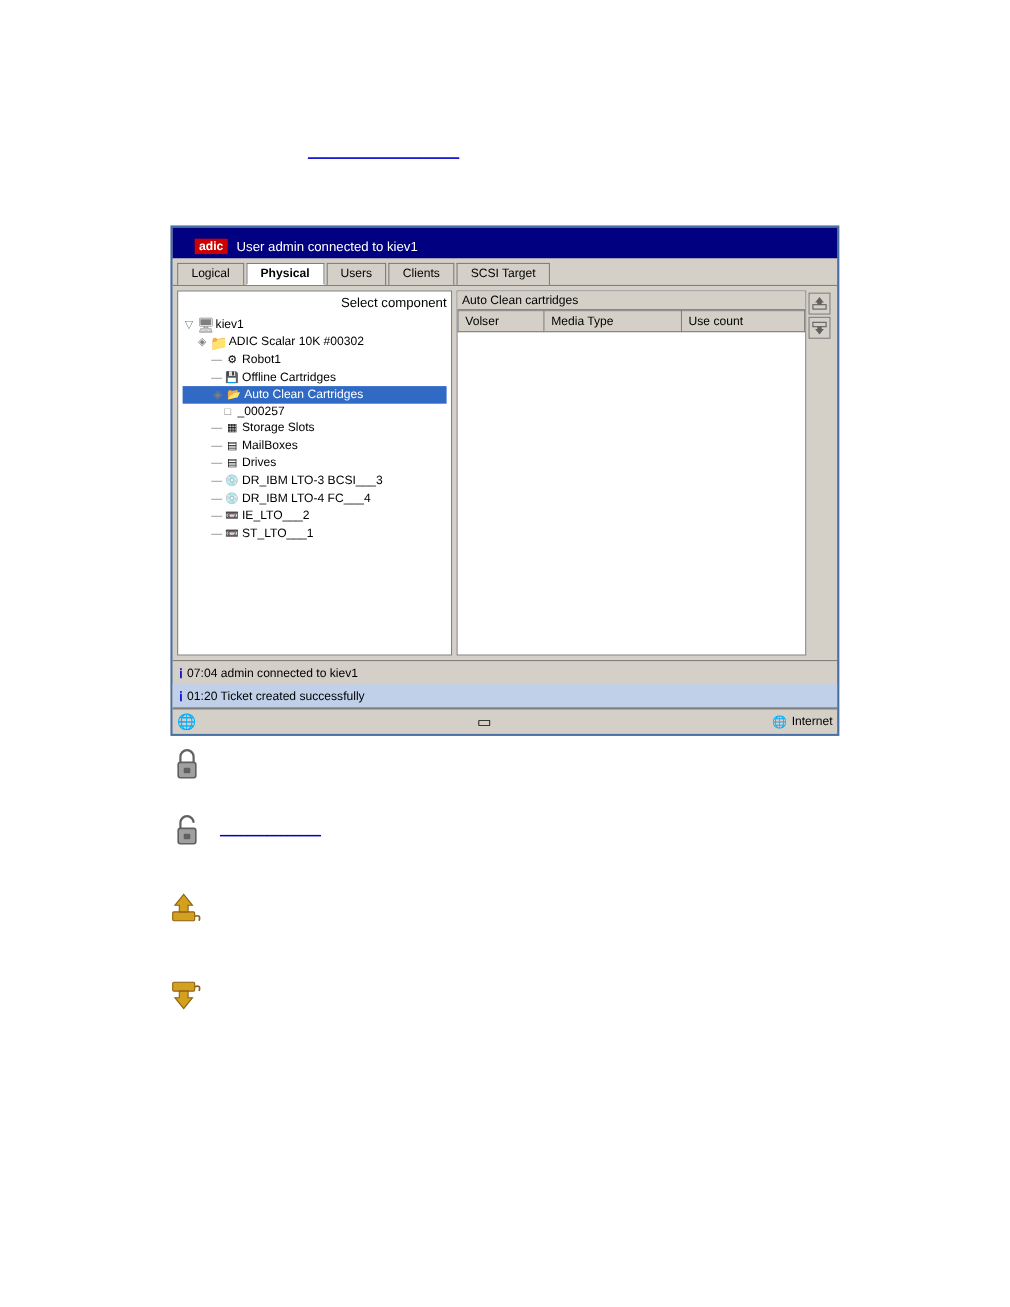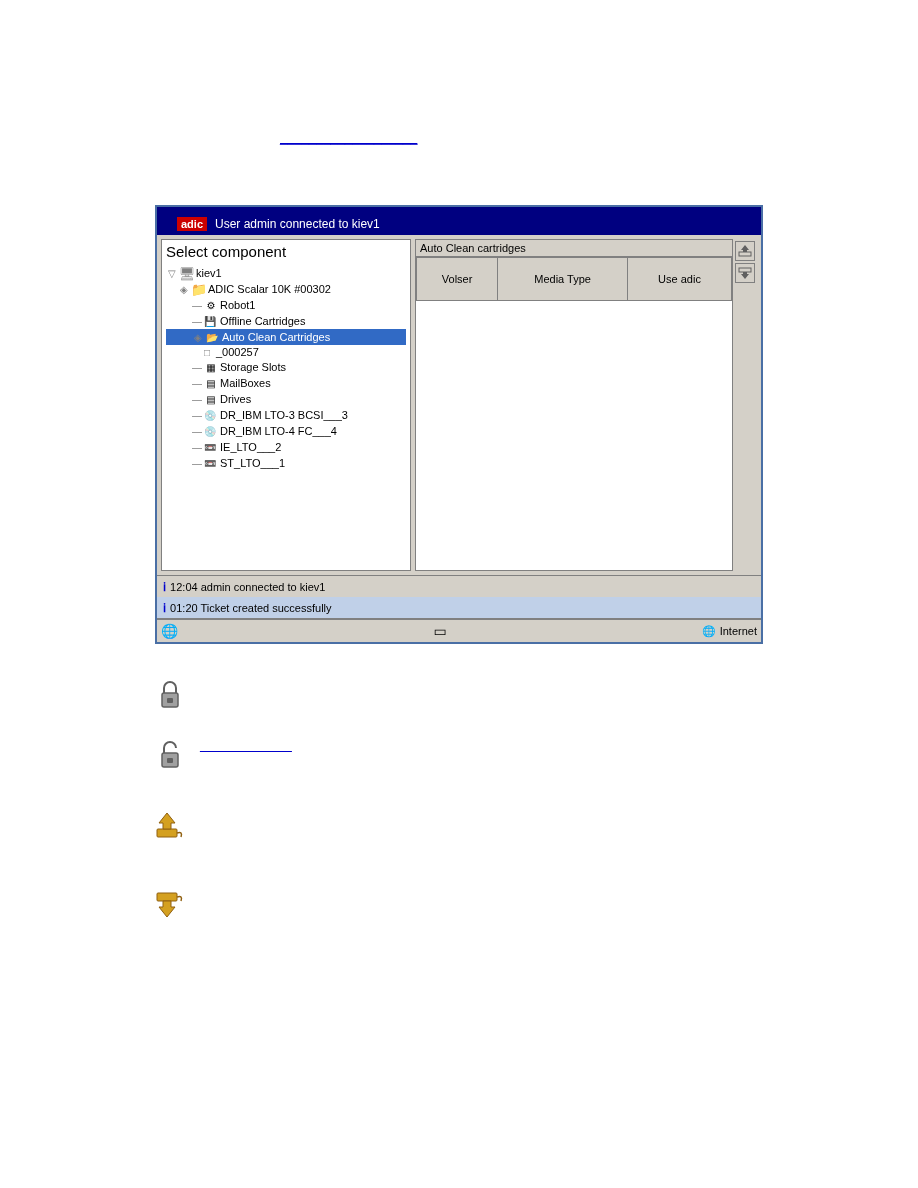--- a/index.html
+++ b/index.html
@@ -102,24 +102,25 @@
 
     
     .left-panel {
       width: 250px;
       background: #ffffff;
       border: 1px solid #808080;
       flex-shrink: 0;
       padding: 2px;
     }
     .panel-label {
-      font-size: 15px;
+      font-size: 12px;
       color: #000;
       margin-bottom: 2px;
       padding: 1px 2px;
+      text-align: right;
     }
 
     
     .tree-view {
       font-size: 11px;
       padding: 2px;
     }
     .tree-node {
       display: flex;
       align-items: center;
@@ -168,22 +169,22 @@
 
     
     .data-table {
       width: 100%;
       border-collapse: collapse;
       font-size: 11px;
     }
     .data-table th {
       background: #d4d0c8;
       border: 1px solid #808080;
-      padding: 15px 6px;
-      text-align: center;
+      padding: 3px 6px;
+      text-align: left;
       font-weight: normal;
     }
 
     
     .right-toolbar {
       display: flex;
       flex-direction: column;
       gap: 2px;
       padding: 2px;
       width: 24px;
@@ -298,20 +299,27 @@
 </div>
 
 <div class="app-window">
 
   <div class="title-bar">
     <span class="title-bar-logo">adic</span>
     <span class="title-bar-text">User admin connected to kiev1</span>
   </div>
 
 
+  <div class="tab-bar">
+    <div class="tab">Logical</div>
+    <div class="tab active">Physical</div>
+    <div class="tab">Users</div>
+    <div class="tab">Clients</div>
+    <div class="tab">SCSI Target</div>
+  </div>
 
   <div class="content-area">
 
     <div class="left-panel">
       <div class="panel-label">Select component</div>
       <div class="tree-view">
 
         <div class="tree-node">
           <span class="indent1"></span>
           <span class="connector">▽</span>
@@ -406,21 +414,21 @@
     </div>
 
     <div class="right-section">
       <div class="right-panel">
         <div class="right-panel-header">Auto Clean cartridges</div>
         <table class="data-table">
           <thead>
             <tr>
               <th>Volser</th>
               <th>Media Type</th>
-              <th>Use adic</th>
+              <th>Use count</th>
             </tr>
           </thead>
           <tbody id="table-body">
           </tbody>
         </table>
       </div>
 
       <div class="right-toolbar">
         <div class="toolbar-btn" title="Import">
           <svg width="14" height="14" viewBox="0 0 14 14">
@@ -435,21 +443,21 @@
             <polygon points="7,13 11,8 9,8 9,6 5,6 5,8 3,8" fill="#606060"></polygon>
           </svg>
         </div>
       </div>
     </div>
   </div>
 
   <div class="status-bar">
     <div class="status-row">
       <span class="status-icon">ℹ</span>
-      <span>12:04 admin connected to kiev1</span>
+      <span>07:04 admin connected to kiev1</span>
     </div>
     <div class="status-row highlighted">
       <span class="status-icon">ℹ</span>
       <span>01:20 Ticket created successfully</span>
     </div>
   </div>
 
   <div class="browser-bar">
     <span style="font-size:14px;">🌐</span>
     <span style="font-size:14px;">▭</span>
@@ -466,21 +474,21 @@
   <div style="position: absolute; top: 0px; left: 0px;">
     <div class="icon-img">
       <svg width="28" height="32" viewBox="0 0 28 32">
         <rect x="6" y="14" width="16" height="14" rx="2" fill="#a0a0a0" stroke="#606060" stroke-width="1.5"></rect>
         <path d="M8 14 v-5 a6 6 0 0 1 12 0 v5" fill="none" stroke="#606060" stroke-width="2"></path>
         <rect x="11" y="19" width="6" height="5" rx="1" fill="#606060"></rect>
       </svg>
     </div>
   </div>
 
-  <div style="position: absolute; top: 60px; left: 0px; display: flex; gap: 15px;">
+  <div style="position: absolute; top: 60px; left: 0px; display: flex; align-items: center; gap: 15px;">
     <div class="icon-img">
       <svg width="28" height="32" viewBox="0 0 28 32">
         <rect x="6" y="14" width="16" height="14" rx="2" fill="#a0a0a0" stroke="#606060" stroke-width="1.5"></rect>
         <path d="M8 14 v-5 a6 6 0 0 1 12 0" fill="none" stroke="#606060" stroke-width="2"></path>
         <rect x="11" y="19" width="6" height="5" rx="1" fill="#606060"></rect>
       </svg>
     </div>
     <span class="bottom-link">_______________</span>
   </div>
 

